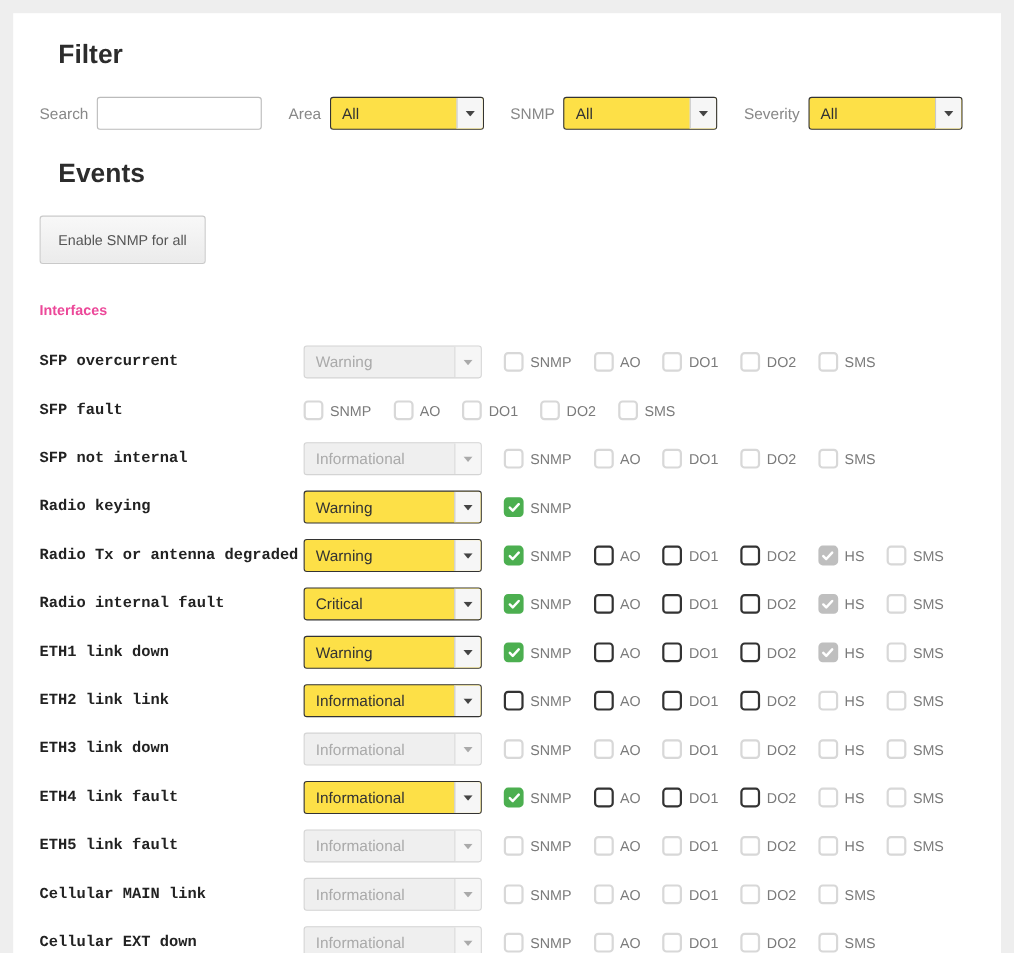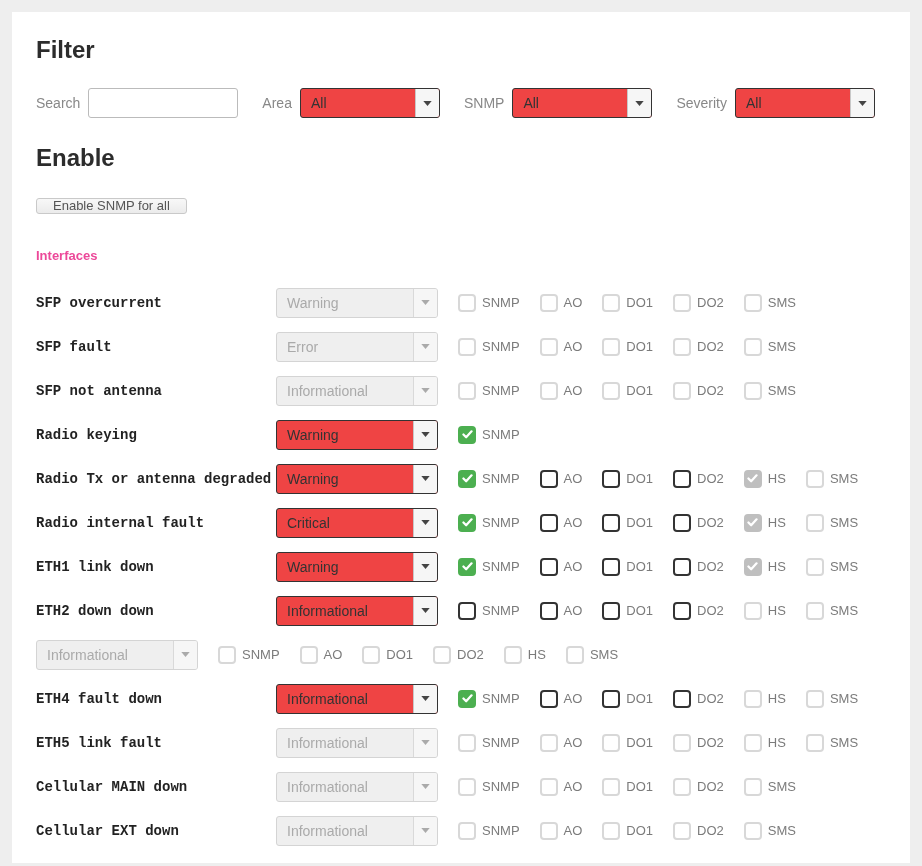--- a/index.html
+++ b/index.html
@@ -1,40 +1,40 @@
 <!DOCTYPE html>
 <html><head>
 <meta charset="utf-8">
 <style>
   * { box-sizing: border-box; margin: 0; padding: 0; }
   body { background: #eeeeee; font-family: "Segoe UI", "Helvetica Neue", Arial, sans-serif; color: #333; }
   .panel { background: #fff; margin: 12px 12px 0 12px; padding: 24px 24px 10px 24px; min-height: 842px; }
-  h2 { font-size: 24px; font-weight: 700; color: #2c2c2c; margin-bottom: 24px; }
+  h2 { font-size: 24px; font-weight: 700; color: #2c2c2c; margin-bottom: 24px; margin-left: 17px; }
   h3.sub { font-size: 13px; font-weight: 700; color: #ec4899; margin: 22px 0 18px 0; }
 
   .filter-row { display: flex; align-items: flex-end; flex-wrap: wrap; gap: 8px 24px; margin-bottom: 26px; margin-top: 13px; }
   .filter-group { display: flex; align-items: center; gap: 8px; }
   .filter-label { color: #888; font-size: 14px; }
 
   .textbox { height: 30px; width: 150px; border: 1px solid #bbb; border-radius: 3px; padding: 0 8px; font-size: 14px; }
 
   .select {
     display: flex; align-items: stretch; height: 30px; border: 1px solid #333; border-radius: 3px;
-    background: #ef4444; min-width: 140px; overflow: hidden;
+    background: #fde047; min-width: 140px; overflow: hidden;
   }
   .select.muted { border-color: #d4d4d4; background: #efefef; color: #aaa; }
   .select.muted .select-btn { border-left-color: #d9d9d9; }
   .select-value { flex: 1; padding: 0 10px; display: flex; align-items: center; font-size: 14px; }
   .select-btn { width: 24px; display: flex; align-items: center; justify-content: center; border-left: 1px solid #c8c8c8; background: #f6f6f6; }
   .select-btn svg { width: 9px; height: 5px; fill: #444; }
   .select.muted .select-btn svg { fill: #aaa; }
 
   .btn {
     display: inline-flex; align-items: center; justify-content: center;
-    height: 16px; padding: 0 16px; font-size: 13px; color: #555;
+    height: 44px; padding: 0 16px; font-size: 13px; color: #555;
     border: 1px solid #c9c9c9; border-radius: 3px;
     background: linear-gradient(#f8f8f8, #ebebeb);
     margin-bottom: 12px;
   }
 
   .event-row { display: flex; align-items: center; min-height: 44px; }
   .event-name { width: 240px; font-size: 14px; color: #222; font-weight: 600; font-family: Liberation Mono, monospace; }
   .event-select { width: 162px; margin-right: 20px; }
   .checks { display: flex; gap: 20px; }
   .check { display: flex; align-items: center; gap: 6px; }
@@ -91,21 +91,21 @@
         <span class="select-value">All</span>
         <span class="select-btn">
             <svg viewBox="0 0 10 6">
               <path d="M0 0h10L5 6z"></path>
             </svg>
           </span>
       </div>
     </div>
   </div>
 
-  <h2>Enable</h2>
+  <h2>Events</h2>
 
   <button class="btn">Enable SNMP for all</button>
 
   <h3 class="sub">Interfaces</h3>
 
   <div id="events-container">
       <div class="event-row">
         <div class="event-name">SFP overcurrent</div>
         <div class="event-select">
           <div class="select muted">
@@ -135,55 +135,45 @@
             <span class="check-label">DO2</span>
           </div>
           <div class="check">
             <span class="chk disabled"></span>
             <span class="check-label">SMS</span>
           </div>
         </div>
       </div>
       <div class="event-row">
         <div class="event-name">SFP fault</div>
-        <div class="event-select">
-          <div class="select muted">
-            <span class="select-value">Error</span>
-            <span class="select-btn">
-              <svg viewBox="0 0 10 6">
-                <path d="M0 0h10L5 6z"></path>
-              </svg>
-            </span>
-          </div>
-        </div>
-        <div class="checks">
-          <div class="check">
-            <span class="chk disabled"></span>
-            <span class="check-label">SNMP</span>
-          </div>
-          <div class="check">
-            <span class="chk disabled"></span>
-            <span class="check-label">AO</span>
-          </div>
-          <div class="check">
-            <span class="chk disabled"></span>
-            <span class="check-label">DO1</span>
-          </div>
-          <div class="check">
-            <span class="chk disabled"></span>
-            <span class="check-label">DO2</span>
-          </div>
-          <div class="check">
-            <span class="chk disabled"></span>
-            <span class="check-label">SMS</span>
-          </div>
-        </div>
-      </div>
-      <div class="event-row">
-        <div class="event-name">SFP not antenna</div>
+        <div class="checks">
+          <div class="check">
+            <span class="chk disabled"></span>
+            <span class="check-label">SNMP</span>
+          </div>
+          <div class="check">
+            <span class="chk disabled"></span>
+            <span class="check-label">AO</span>
+          </div>
+          <div class="check">
+            <span class="chk disabled"></span>
+            <span class="check-label">DO1</span>
+          </div>
+          <div class="check">
+            <span class="chk disabled"></span>
+            <span class="check-label">DO2</span>
+          </div>
+          <div class="check">
+            <span class="chk disabled"></span>
+            <span class="check-label">SMS</span>
+          </div>
+        </div>
+      </div>
+      <div class="event-row">
+        <div class="event-name">SFP not internal</div>
         <div class="event-select">
           <div class="select muted">
             <span class="select-value">Informational</span>
             <span class="select-btn">
               <svg viewBox="0 0 10 6">
                 <path d="M0 0h10L5 6z"></path>
               </svg>
             </span>
           </div>
         </div>
@@ -368,21 +358,21 @@
             </span>
             <span class="check-label">HS</span>
           </div>
           <div class="check">
             <span class="chk disabled"></span>
             <span class="check-label">SMS</span>
           </div>
         </div>
       </div>
       <div class="event-row">
-        <div class="event-name">ETH2 down down</div>
+        <div class="event-name">ETH2 link link</div>
         <div class="event-select">
           <div class="select">
             <span class="select-value">Informational</span>
             <span class="select-btn">
               <svg viewBox="0 0 10 6">
                 <path d="M0 0h10L5 6z"></path>
               </svg>
             </span>
           </div>
         </div>
@@ -407,20 +397,21 @@
             <span class="chk disabled"></span>
             <span class="check-label">HS</span>
           </div>
           <div class="check">
             <span class="chk disabled"></span>
             <span class="check-label">SMS</span>
           </div>
         </div>
       </div>
       <div class="event-row">
+        <div class="event-name">ETH3 link down</div>
         <div class="event-select">
           <div class="select muted">
             <span class="select-value">Informational</span>
             <span class="select-btn">
               <svg viewBox="0 0 10 6">
                 <path d="M0 0h10L5 6z"></path>
               </svg>
             </span>
           </div>
         </div>
@@ -445,21 +436,21 @@
             <span class="chk disabled"></span>
             <span class="check-label">HS</span>
           </div>
           <div class="check">
             <span class="chk disabled"></span>
             <span class="check-label">SMS</span>
           </div>
         </div>
       </div>
       <div class="event-row">
-        <div class="event-name">ETH4 fault down</div>
+        <div class="event-name">ETH4 link fault</div>
         <div class="event-select">
           <div class="select">
             <span class="select-value">Informational</span>
             <span class="select-btn">
               <svg viewBox="0 0 10 6">
                 <path d="M0 0h10L5 6z"></path>
               </svg>
             </span>
           </div>
         </div>
@@ -527,21 +518,21 @@
             <span class="chk disabled"></span>
             <span class="check-label">HS</span>
           </div>
           <div class="check">
             <span class="chk disabled"></span>
             <span class="check-label">SMS</span>
           </div>
         </div>
       </div>
       <div class="event-row">
-        <div class="event-name">Cellular MAIN down</div>
+        <div class="event-name">Cellular MAIN link</div>
         <div class="event-select">
           <div class="select muted">
             <span class="select-value">Informational</span>
             <span class="select-btn">
               <svg viewBox="0 0 10 6">
                 <path d="M0 0h10L5 6z"></path>
               </svg>
             </span>
           </div>
         </div>

